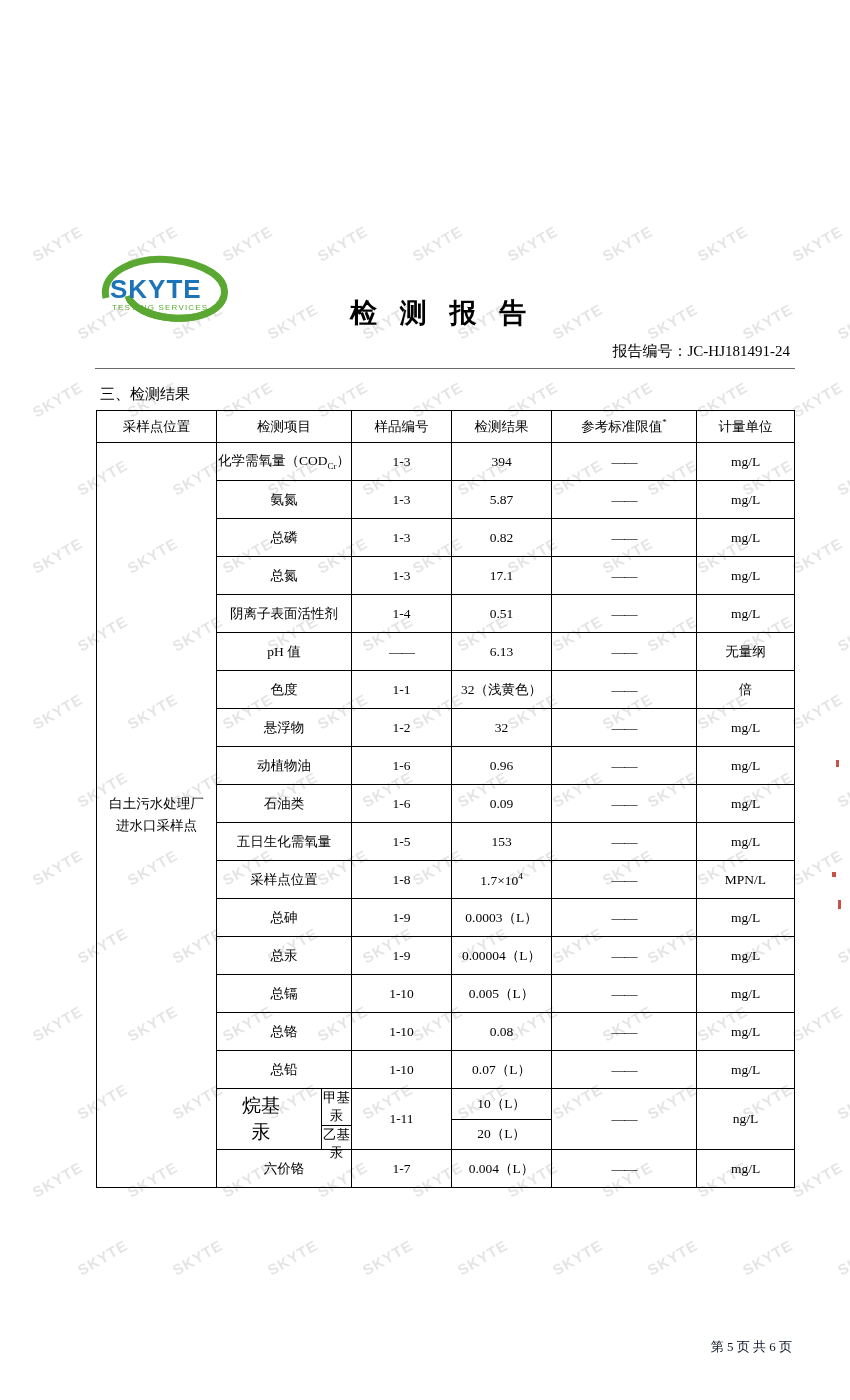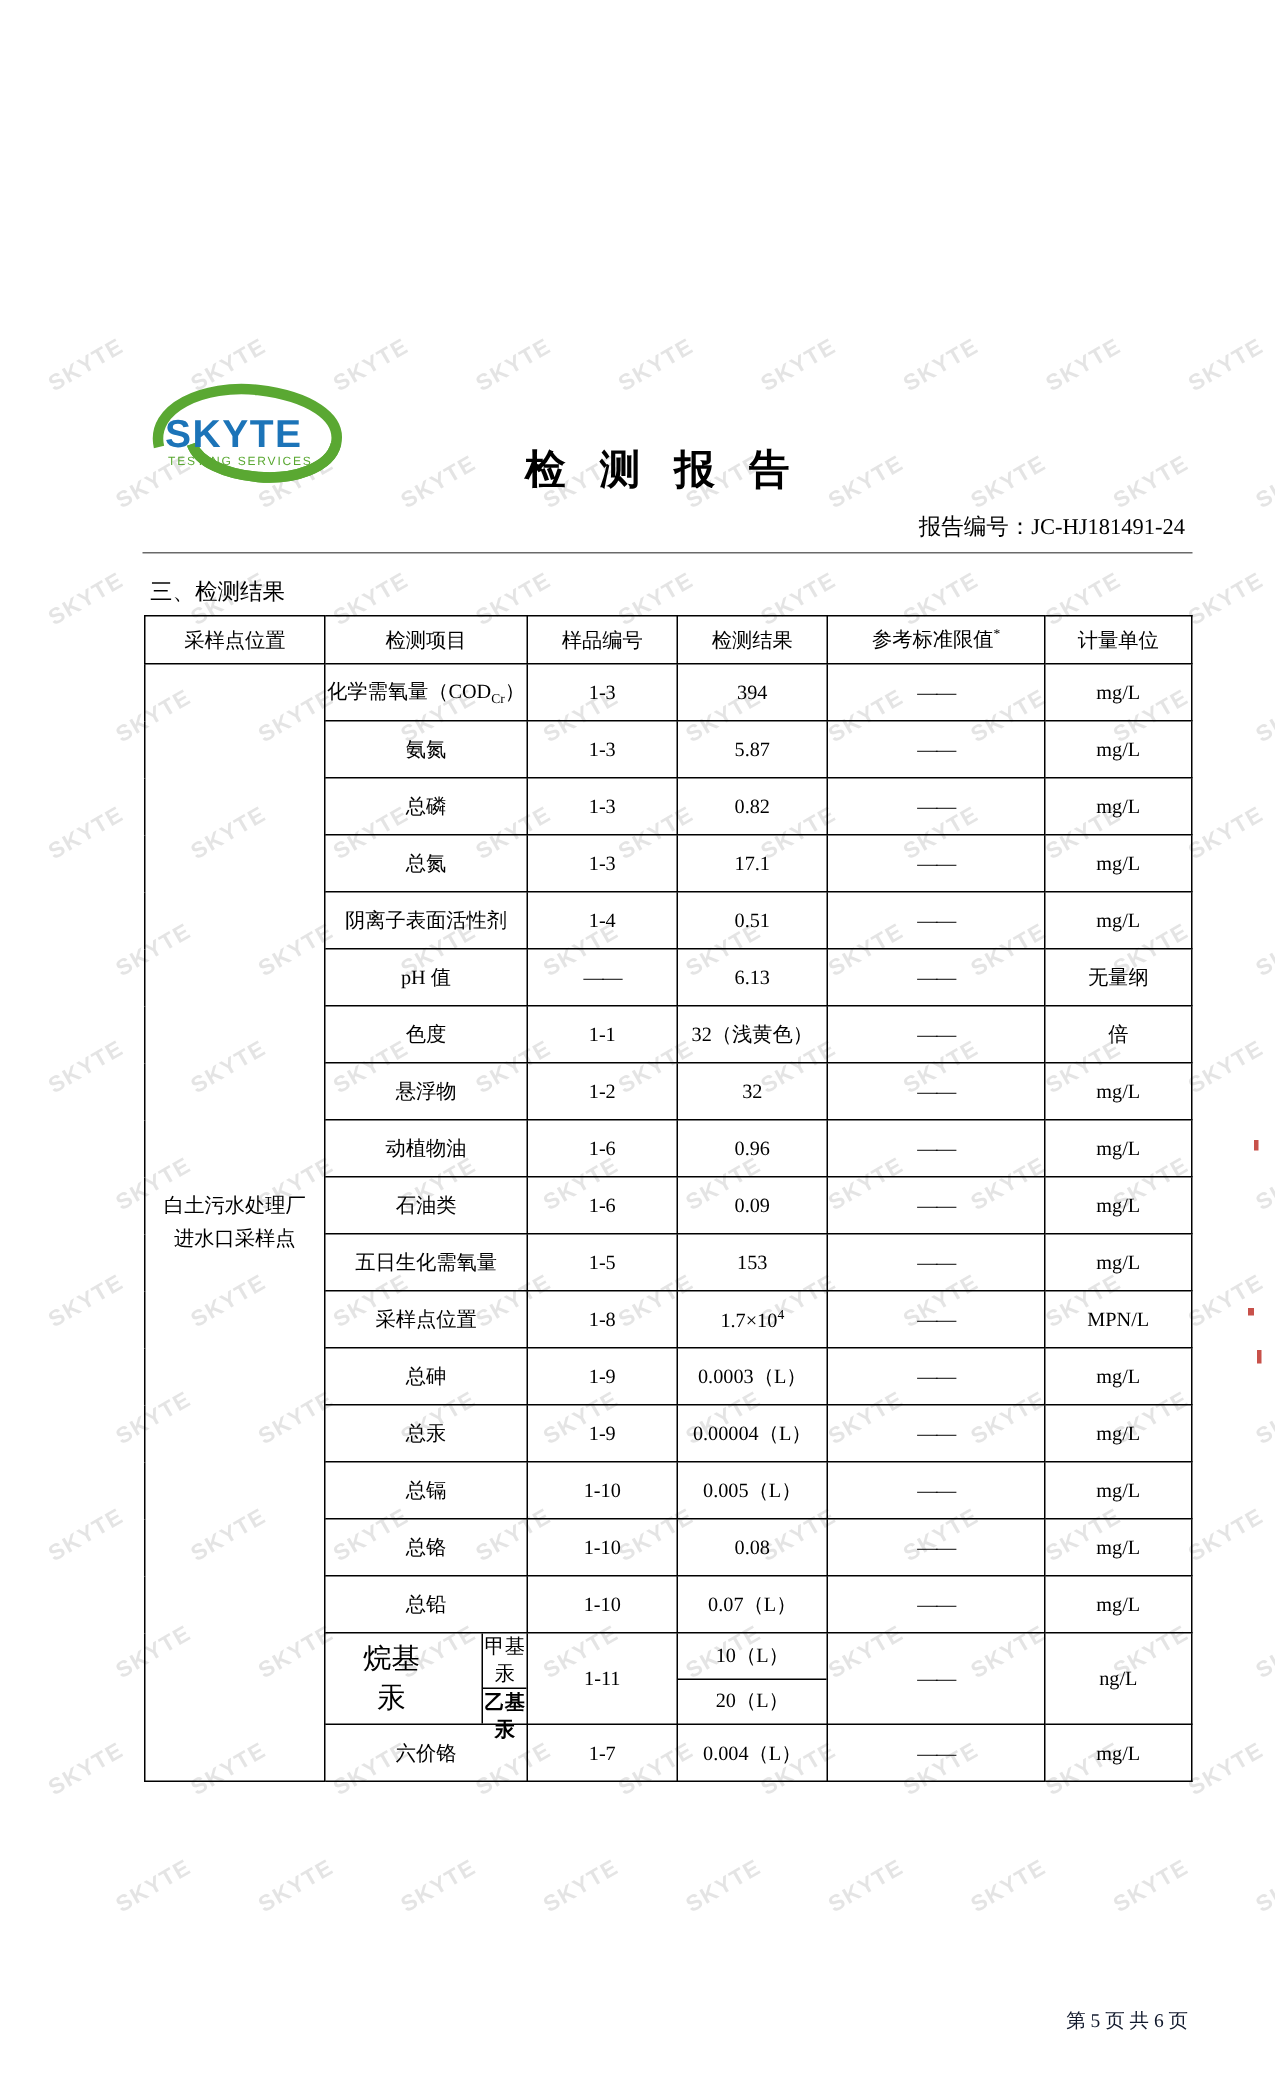--- a/index.html
+++ b/index.html
@@ -430,21 +430,21 @@
             <td>0.07（L）</td>
             <td class="dash dash-red">——</td>
             <td>mg/L</td>
           </tr>
           <tr>
             <td style="padding: 0px; height: 60px;">
               <div style="display: flex; align-items: stretch; height: 60px;">
                 <div style="width: 56px; display: flex; align-items: center; justify-content: center; font-size: 19px; margin-left: 16px;">烷基汞</div>
                 <div style="flex: 1 1 0%; border-left: 1px solid rgb(0, 0, 0); display: flex; flex-direction: column; margin-left: 32px;">
                   <div style="flex: 1 1 0%; display: flex; align-items: center; justify-content: center; font-size: 13.5px; border-bottom: 1px solid rgb(0, 0, 0);">甲基汞</div>
-                  <div style="flex: 1 1 0%; display: flex; align-items: center; justify-content: center; font-size: 13.5px; font-weight: bold;">乙基汞</div>
+                  <div style="flex: 1 1 0%; display: flex; align-items: center; justify-content: center; font-size: 13.5px;">乙基汞</div>
                 </div>
               </div>
             </td>
             <td>1-11</td>
             <td style="padding: 0px;">
               <div style="display: flex; flex-direction: column; height: 60px;">
                 <div style="flex: 1 1 0%; display: flex; align-items: center; justify-content: center; font-size: 13.5px; border-bottom: 1px solid rgb(0, 0, 0);">10（L）</div>
                 <div style="flex: 1 1 0%; display: flex; align-items: center; justify-content: center; font-size: 13.5px;">20（L）</div>
               </div>
             </td>

